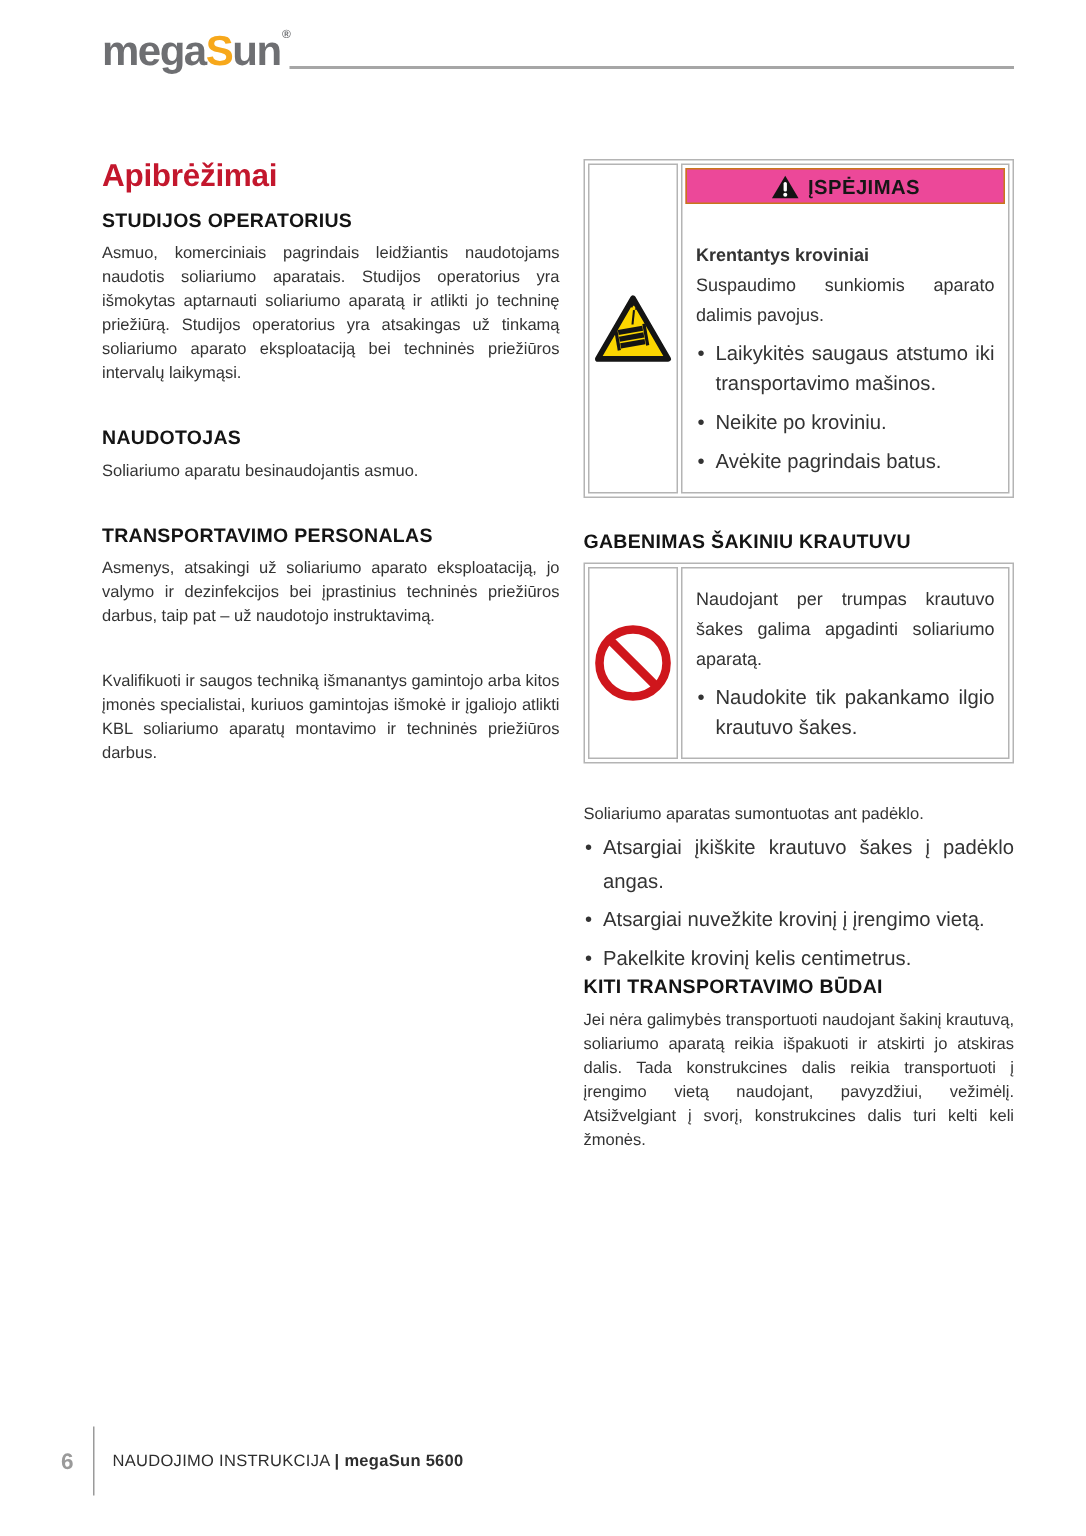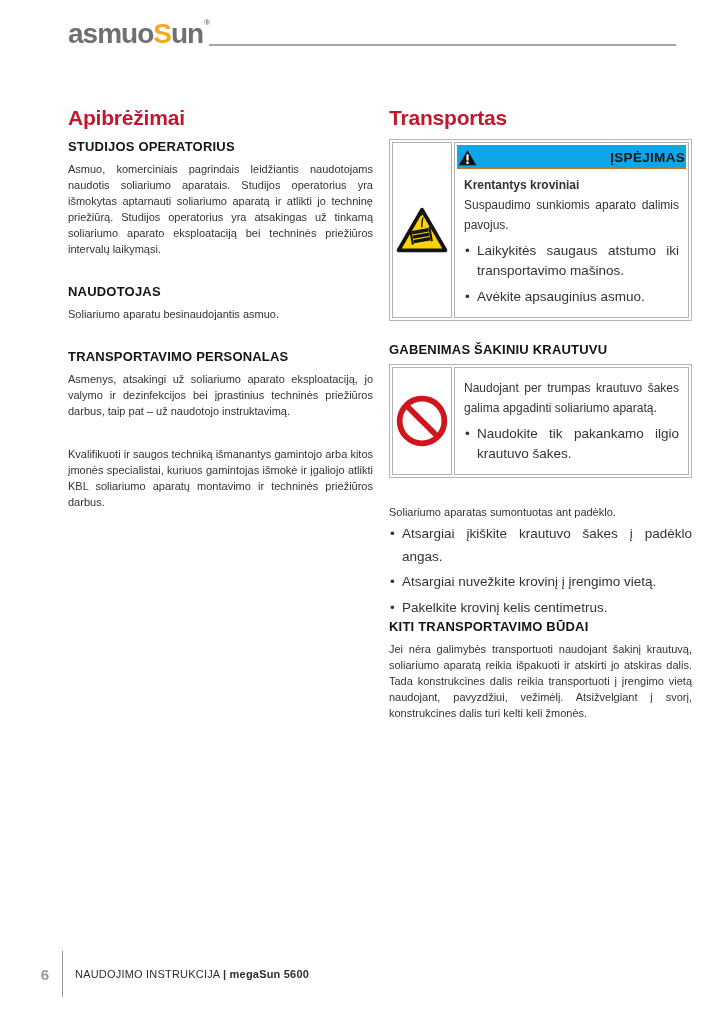--- a/index.html
+++ b/index.html
@@ -11,39 +11,39 @@
   }
 
   
   .header { display:flex; align-items:flex-end; padding:20px 48px 0 68px; }
   .logo { font-size:28px; font-weight:bold; letter-spacing:-1px; line-height:1; color:#6e6f72; white-space:nowrap; }
   .logo .logo-orange { color:#f7a81b; }
   .logo .logo-reg { font-size:8px; letter-spacing:0; vertical-align:super; position:relative; top:-8px; left:1px; }
   .header-rule { flex:1; height:0; border-bottom:2px solid #a6a6a6; margin-bottom:2px; }
 
   
-  .columns { display:flex; gap:16px; padding:0 32px 0 68px; margin-top:58px; }
+  .columns { display:flex; gap:16px; padding:0 48px 0 68px; margin-top:58px; }
   .col-left  { width:305px; flex:none; }
   .col-right { flex:1; }
 
   h1.red-title { font-size:21px; font-weight:bold; color:#c3172d; margin:0 0 9px; letter-spacing:-0.2px; }
   h2.sub-head  { font-size:13px; font-weight:bold; color:#141414; margin:0 0 7px; letter-spacing:0.2px; }
   p.body-text  { font-size:11px; line-height:16px; text-align:justify; margin:0; hyphens:manual; }
   .def-block { margin-bottom:27px; }
   .def-block:last-child { margin-bottom:0; }
 
   
   .warn-table { display:flex; gap:2px; border:1px solid #b4b4b4; padding:2px; background:#fff; }
   .warn-table.first { margin-bottom:21px; }
   .warn-table.second { margin-bottom:26px; }
   .icon-cell { width:60px; flex:none; border:1px solid #b4b4b4; display:flex; align-items:center; justify-content:center; }
   .content-cell { flex:1; border:1px solid #b4b4b4; padding:2px; }
   .warn-bar {
-    background:#0ea5e9; border:1px solid #c9761a; height:24px; margin-bottom:2px;
-    display:flex; align-items:center; justify-content:space-between; gap:6px;
+    background:#ec4899; border:1px solid #c9761a; height:24px; margin-bottom:20px;
+    display:flex; align-items:center; justify-content:center; gap:6px;
     font-size:13.5px; font-weight:bold; color:#161616; letter-spacing:0.3px;
   }
   .cell-body { padding:4px 7px 8px; }
   .cell-body.plain { padding:8px 7px 8px; }
   .cell-body p { font-size:12px; line-height:20px; text-align:justify; margin:0; hyphens:manual; }
   .cell-body .hazard-title { font-weight:bold; }
 
   ul.bullets { list-style:none; margin:0; padding:0; }
   ul.bullets li {
     position:relative; padding-left:13px; font-size:13.5px; line-height:20px;
@@ -65,21 +65,21 @@
   .footer-line .bold { font-weight:bold; }
 
   svg { display:block; }
 </style>
 </head>
 <body>
 
 <div class="page">
 
   <div class="header">
-    <div class="logo"><span>asmuo</span><span class="logo-orange">S</span><span>un</span><span class="logo-reg">®</span></div>
+    <div class="logo"><span>mega</span><span class="logo-orange">S</span><span>un</span><span class="logo-reg">®</span></div>
     <div class="header-rule"></div>
   </div>
 
   <div class="columns">
 
     <div class="col-left">
       <h1 class="red-title">Apibrėžimai</h1>
 
       <div class="def-block">
         <h2 class="sub-head">STUDIJOS OPERATORIUS</h2>
@@ -95,21 +95,20 @@
         <h2 class="sub-head">TRANSPORTAVIMO PERSONALAS</h2>
         <p class="body-text">Asmenys, atsakingi už soliariumo aparato eksploata­ciją, jo valymo ir dezinfekcijos bei įprastinius techni­nės priežiūros darbus, taip pat – už naudotojo ins­truktavimą.</p>
       </div>
 
       <div class="def-block">
         <p class="body-text">Kvalifikuoti ir saugos techniką išmanantys gamintojo arba kitos įmonės specialistai, kuriuos gamintojas išmokė ir įgaliojo atlikti KBL soliariumo aparatų mon­tavimo ir techninės priežiūros darbus.</p>
       </div>
     </div>
 
     <div class="col-right">
-      <h1 class="red-title">Transportas</h1>
 
       <div class="warn-table first">
         <div class="icon-cell">
           <svg width="54" height="48" viewBox="0 0 100 90" aria-hidden="true">
             <path d="M50 7 L94 83 L6 83 Z" fill="#fbd500" stroke="#141414" stroke-width="7" stroke-linejoin="round"></path>
             <g fill="#141414" stroke="none">
               <path d="M54 22 q5 -5 0 -8 q-6 -3 -7 4 l2 1 q1 -4 4 -3 q3 2 -1 5 Z"></path>
               <rect x="49" y="22" width="2.6" height="18" transform="rotate(6 50 31)"></rect>
               <g transform="rotate(-10 48 57)">
                 <rect x="33" y="44" width="31" height="6.5"></rect>
@@ -128,21 +127,22 @@
               <rect x="10.6" y="6.5" width="2.8" height="8" rx="1.3" fill="#ffffff"></rect>
               <circle cx="12" cy="17.2" r="1.7" fill="#ffffff"></circle>
             </svg>
             <span>ĮSPĖJIMAS</span>
           </div>
           <div class="cell-body">
             <p class="hazard-title">Krentantys kroviniai</p>
             <p>Suspaudimo sunkiomis aparato dalimis pavojus.</p>
             <ul class="bullets">
               <li>Laikykitės saugaus atstumo iki trans­portavimo mašinos.</li>
-              <li>Avėkite apsauginius asmuo.</li>
+              <li>Neikite po kroviniu.</li>
+              <li>Avėkite pagrindais batus.</li>
             </ul>
           </div>
         </div>
       </div>
 
       <h2 class="sub-head forklift-head">GABENIMAS ŠAKINIU KRAUTUVU</h2>
 
       <div class="warn-table second">
         <div class="icon-cell">
           <svg width="52" height="52" viewBox="0 0 100 100" aria-hidden="true">

